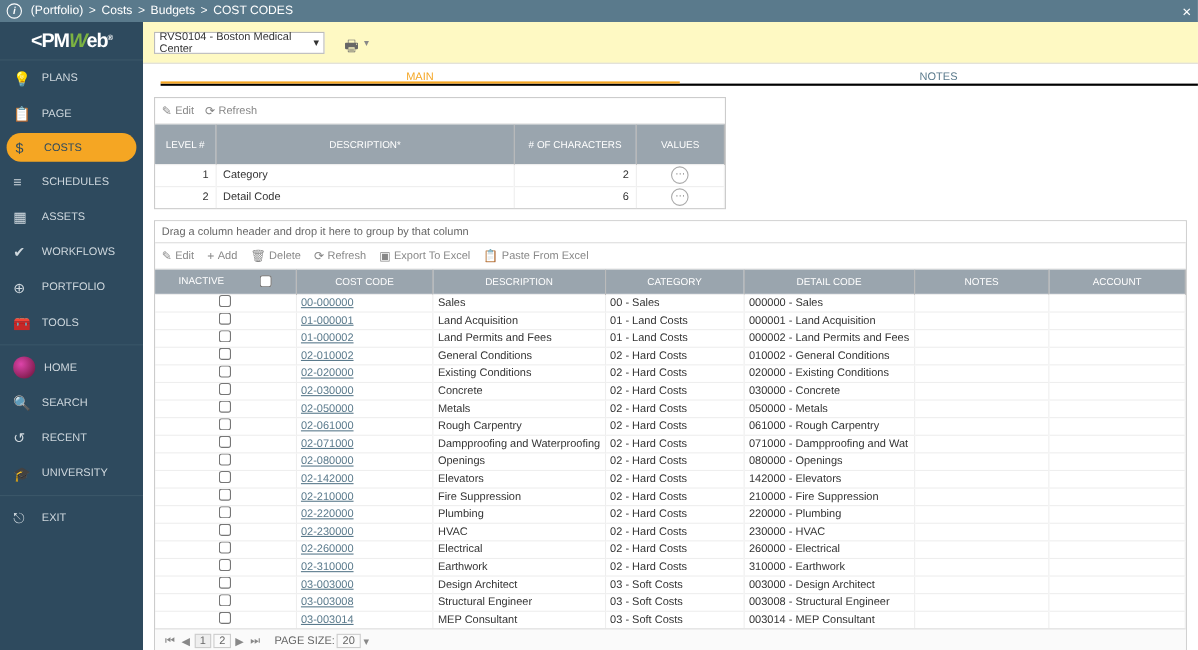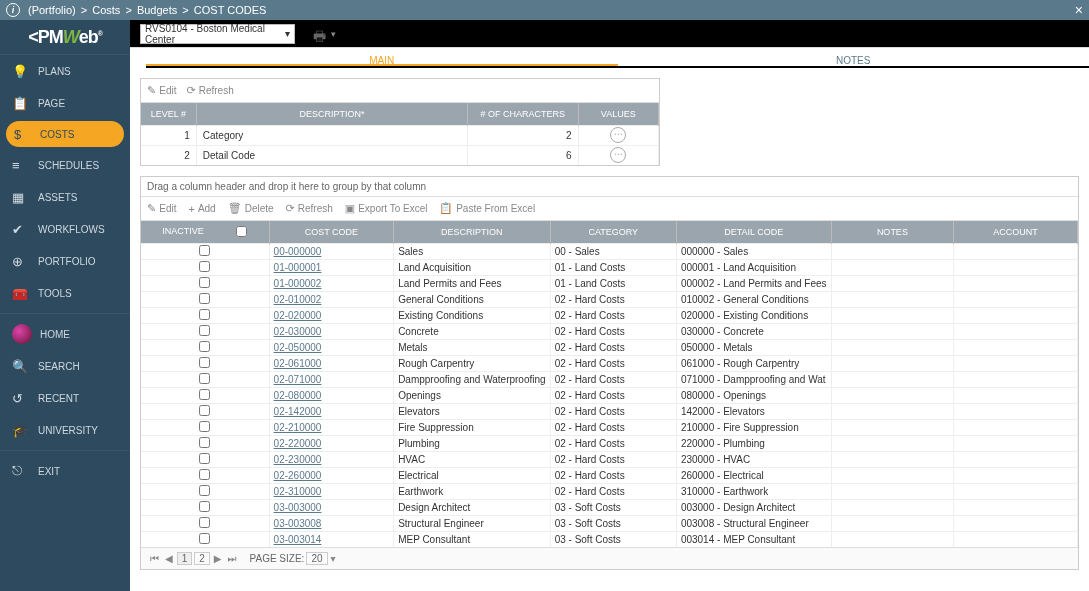--- a/index.html
+++ b/index.html
@@ -15,38 +15,38 @@
   .sidebar { width: 130px; background: #2e4a5e; color: #cfd8de; display: flex; flex-direction: column; }
   .logo { height: 35px; display: flex; align-items: center; justify-content: center; border-bottom: 1px solid #3a5668; }
   .logo-text { font-size: 18px; font-weight: bold; color: #fff; letter-spacing: -1px; }
   .logo-text .green { color: #7cb342; font-style: italic; }
   .sidebar-item { display: flex; align-items: center; height: 32px; padding: 0 12px; font-size: 10px; cursor: pointer; }
   .sidebar-item .side-icon { width: 16px; margin-right: 10px; font-size: 13px; }
   .sidebar-item.active { background: #f5a623; color: #2e4a5e; border-radius: 14px; margin: 2px 6px; height: 26px; padding: 0 8px; }
   .avatar { width: 20px; height: 20px; border-radius: 50%; background: radial-gradient(circle at 35% 35%, #d4a, #613); margin-right: 8px; }
   
   .main { flex: 1; display: flex; flex-direction: column; background: #fff; overflow: hidden; }
-  .toolbar { height: 28px; background: #000000; border-bottom: 1px solid #ddd; display: flex; align-items: center; padding: 0 10px; }
+  .toolbar { height: 38px; background: #fef9c3; border-bottom: 1px solid #ddd; display: flex; align-items: center; padding: 0 10px; }
   .selector { border: 1px solid #bbb; background: #fff; height: 20px; font-size: 10px; padding: 0 4px; width: 155px; display: flex; align-items: center; justify-content: space-between; cursor: pointer; }
   .print-btn { margin-left: 18px; width: 16px; height: 16px; display: inline-block; color: #666; font-size: 14px; cursor: pointer; }
   .dropdown-caret { margin-left: 2px; font-size: 9px; color: #888; }
   
   .tabs { display: flex; border-bottom: 2px solid #000000; height: 20px; margin-left: 16px; }
   .tab { flex: 1; text-align: center; font-size: 10px; line-height: 26px; color: #5a7a8c; cursor: pointer; }
   .tab.active { color: #f5a623; border-bottom: 2px solid #f5a623; }
   
   .content { flex: 1; overflow: auto; padding: 10px; }
   
   .mini-table { border: 1px solid #ccc; width: 520px; margin-bottom: 10px; }
   .mini-toolbar { height: 24px; border-bottom: 1px solid #ddd; display: flex; align-items: center; padding: 0 6px; color: #888; font-size: 10px; }
   .mini-toolbar .tbtn { margin-right: 10px; cursor: pointer; display: inline-flex; align-items: center; }
   .tbtn .ticon { margin-right: 3px; font-size: 11px; }
   
   table { border-collapse: collapse; width: 100%; }
-  .mini-table th { background: #9aa5ae; color: #fff; font-size: 9px; font-weight: normal; height: 22px; text-align: center; border-right: 1px solid #bbb; }
+  .mini-table th { background: #9aa5ae; color: #fff; font-size: 9px; font-weight: normal; height: 36px; text-align: center; border-right: 1px solid #bbb; }
   .mini-table td { height: 20px; border-top: 1px solid #eee; border-right: 1px solid #eee; padding: 0 6px; font-size: 10px; }
   .mini-table td.r { text-align: right; }
   .mini-table td.c { text-align: center; }
   .dots-btn { display: inline-block; width: 16px; height: 16px; border: 1px solid #aaa; border-radius: 50%; text-align: center; line-height: 12px; font-size: 9px; color: #888; cursor: pointer; }
   
   .big-table-wrap { border: 1px solid #ccc; }
   .group-hint { background: #fff; border-bottom: 1px solid #ddd; padding: 4px 6px; font-size: 10px; color: #666; }
   .big-toolbar { height: 24px; border-bottom: 1px solid #ddd; display: flex; align-items: center; padding: 0 6px; color: #888; font-size: 10px; }
   .big-toolbar .tbtn { margin-right: 12px; cursor: pointer; display: inline-flex; align-items: center; }
   

